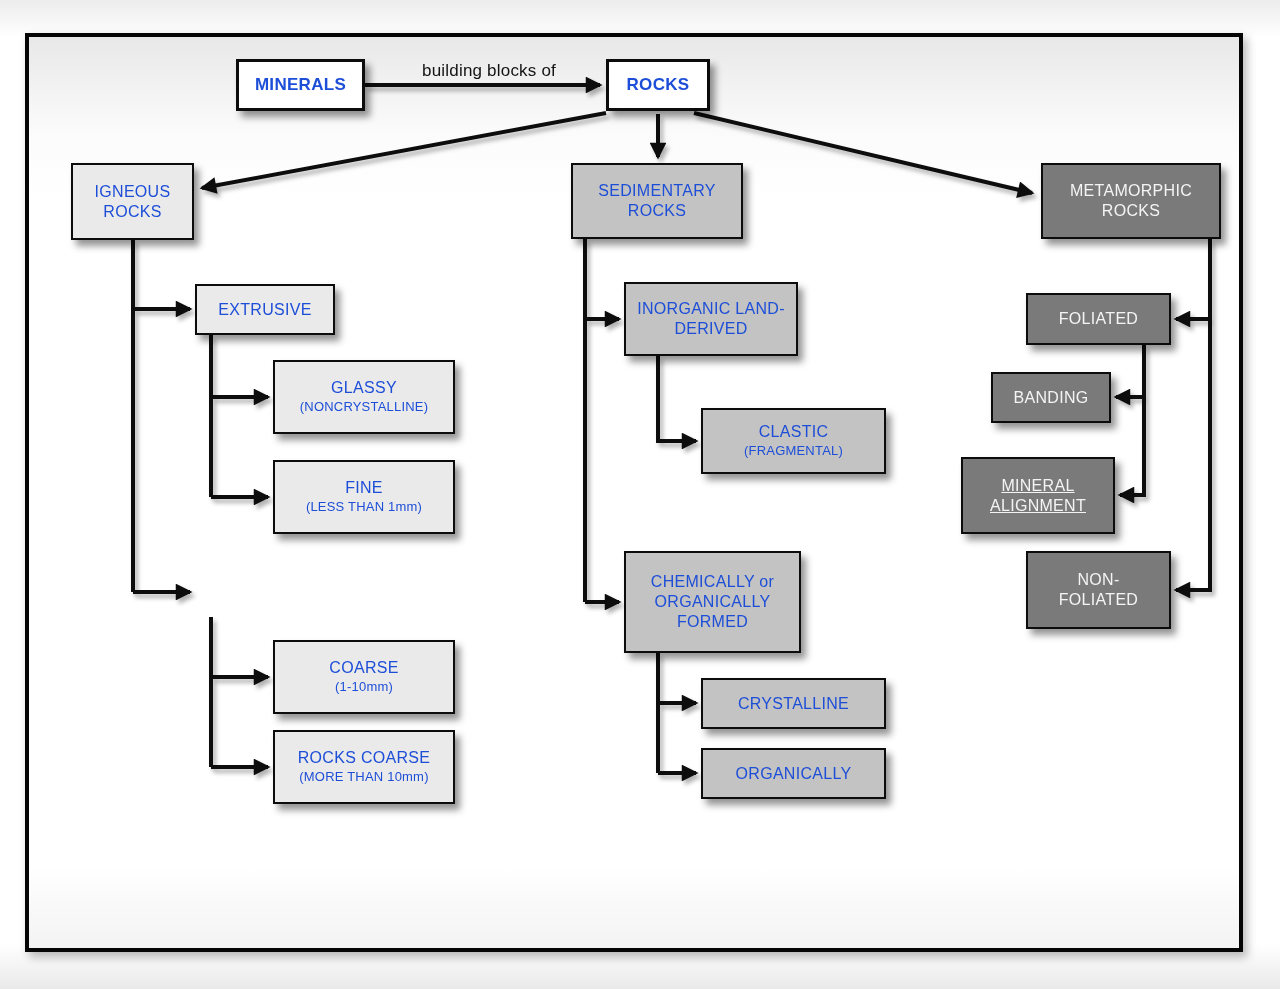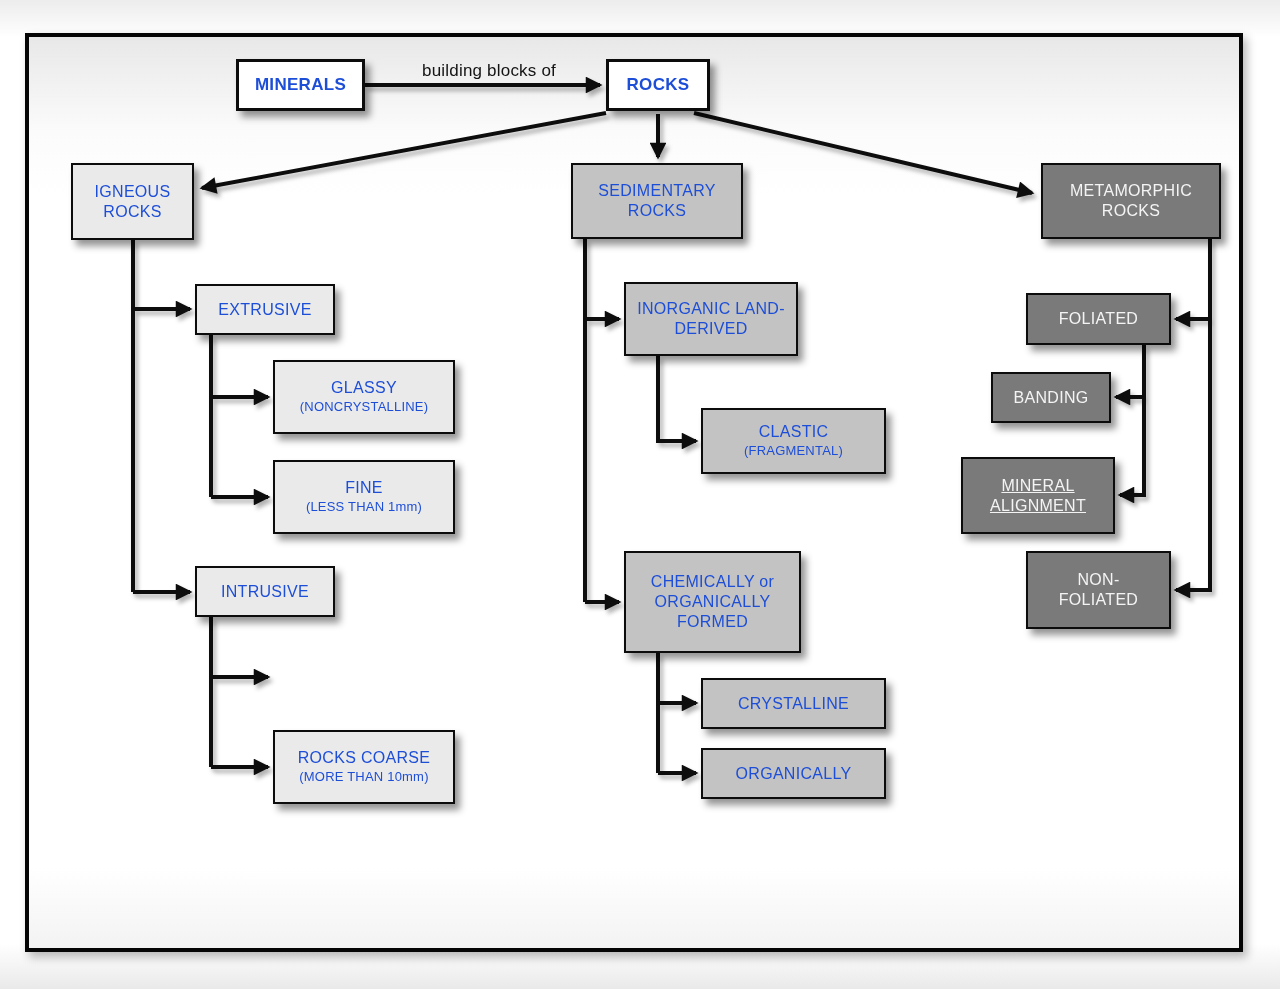--- a/index.html
+++ b/index.html
@@ -106,24 +106,25 @@
     <div class="node node--light" style="left:244px;top:323px;width:182px;height:74px;">
       <span class="lbl">GLASSY</span>
       <span class="sub">(NONCRYSTALLINE)</span>
     </div>
 
     <div class="node node--light" style="left:244px;top:423px;width:182px;height:74px;">
       <span class="lbl">FINE</span>
       <span class="sub">(LESS THAN 1mm)</span>
     </div>
 
-    <div class="node node--light" style="left:166px;top:529px;width:140px;height:51px;">
-      <span class="lbl">INTRUSIVE</span>
+
+    <div class="node node--light" style="left:244px;top:603px;width:182px;height:74px;">
+      <span class="lbl">COARSE</span>
+      <span class="sub">(1-10mm)</span>
     </div>
-
 
     <div class="node node--light" style="left:244px;top:693px;width:182px;height:74px;">
       <span class="lbl">ROCKS COARSE</span>
       <span class="sub">(MORE THAN 10mm)</span>
     </div>
 
     <div class="node node--medium" style="left:542px;top:126px;width:172px;height:76px;">
       <span class="lbl">SEDIMENTARY ROCKS</span>
     </div>
 

